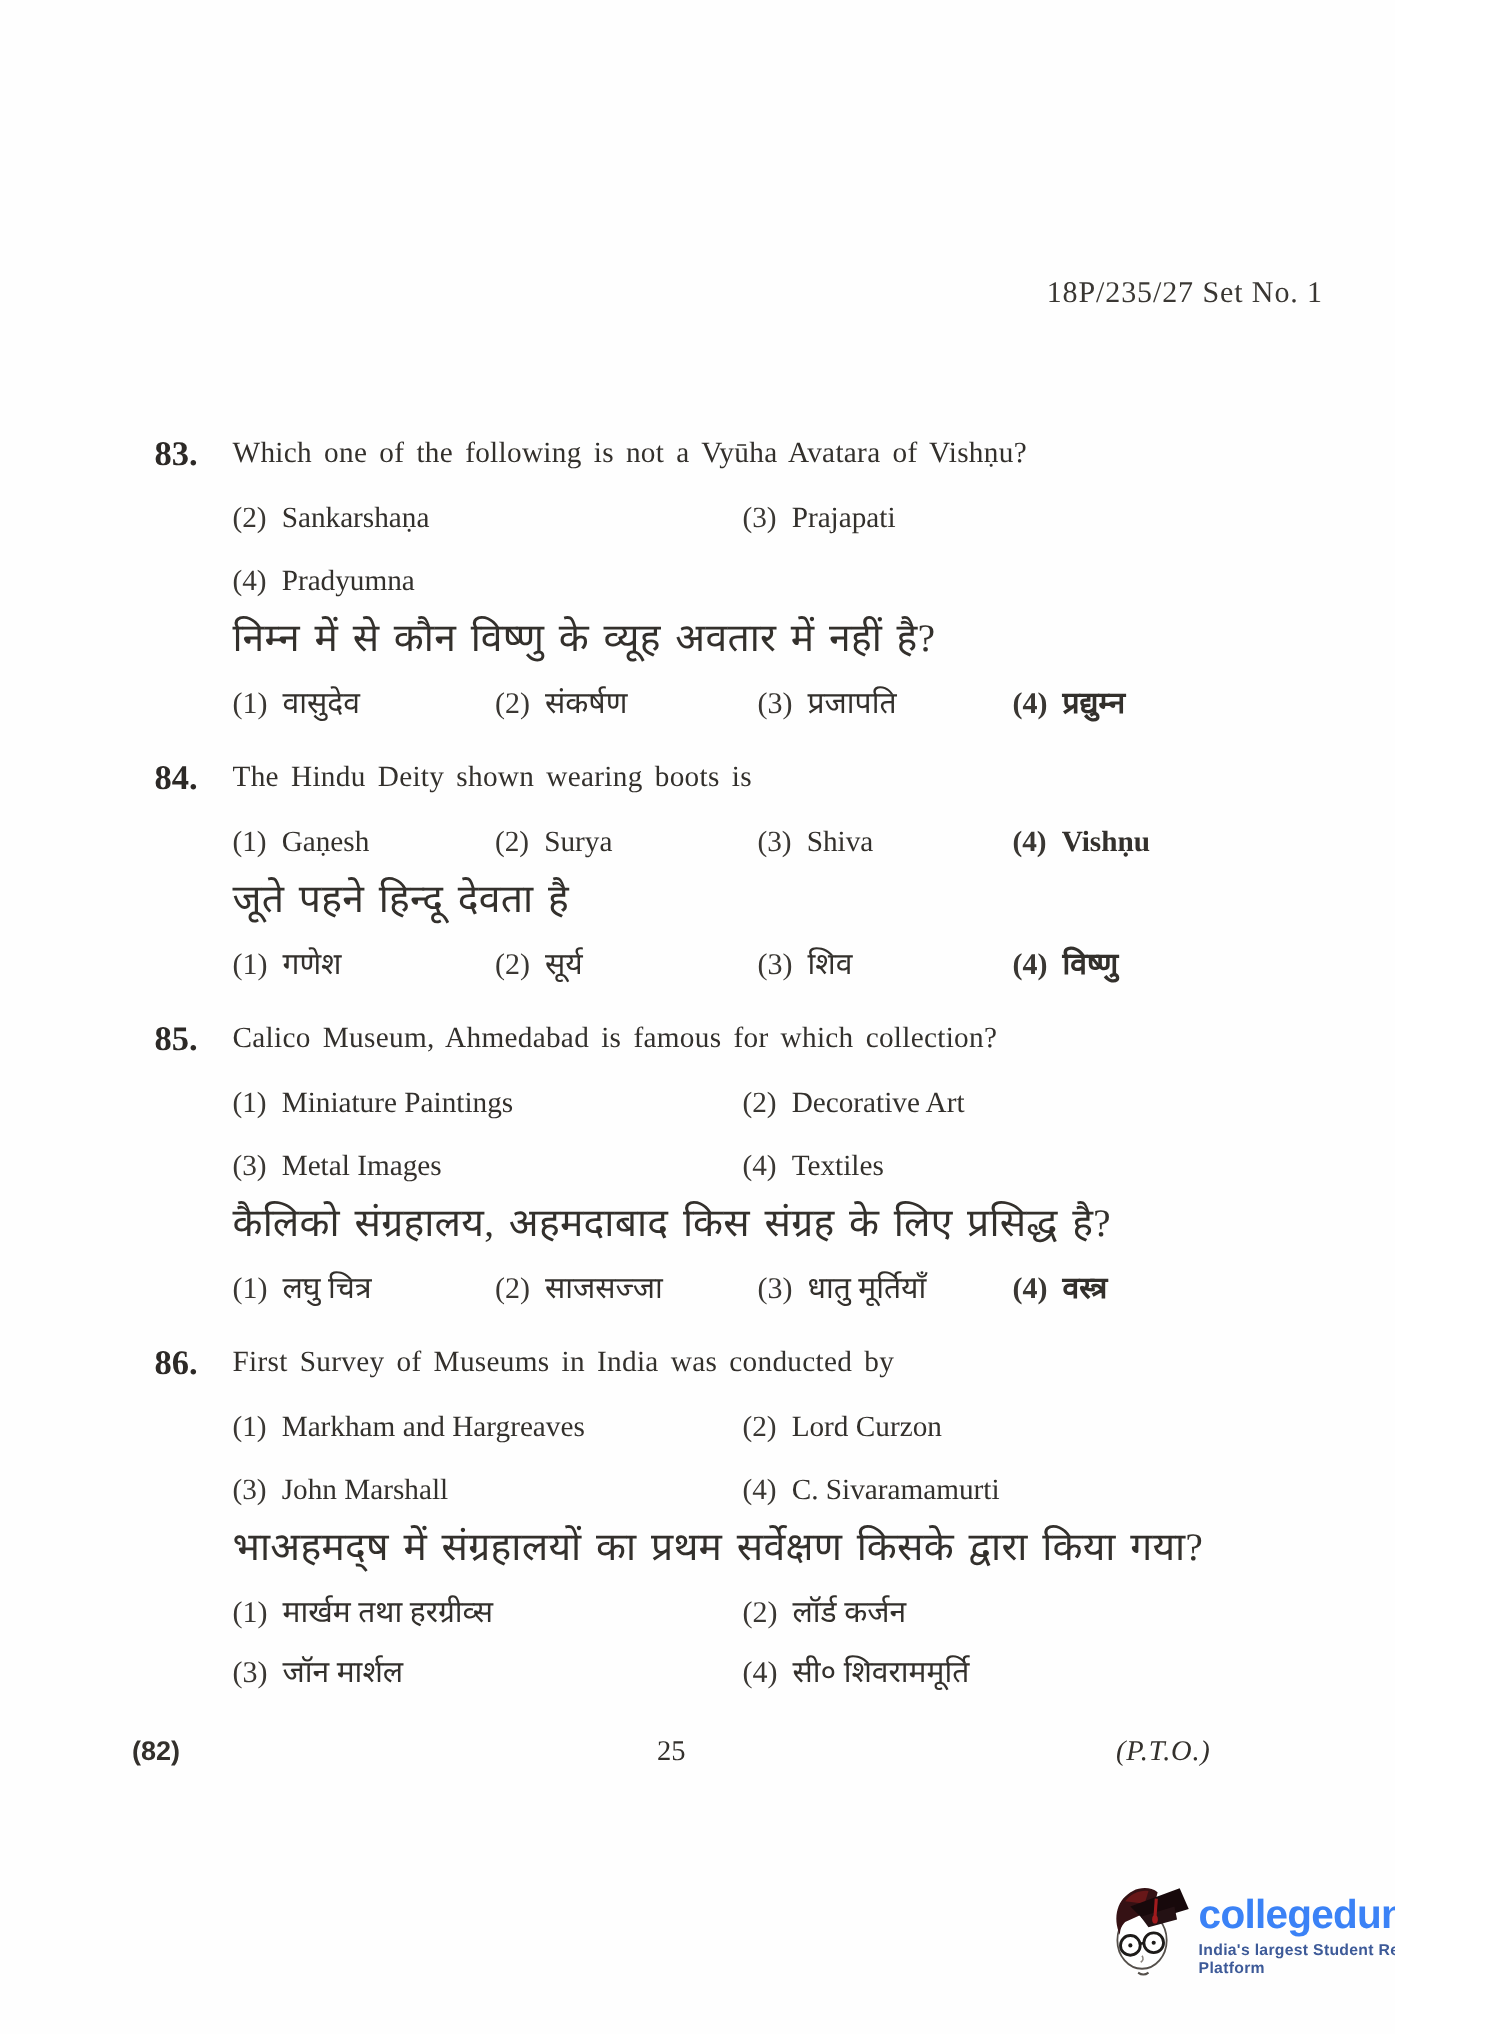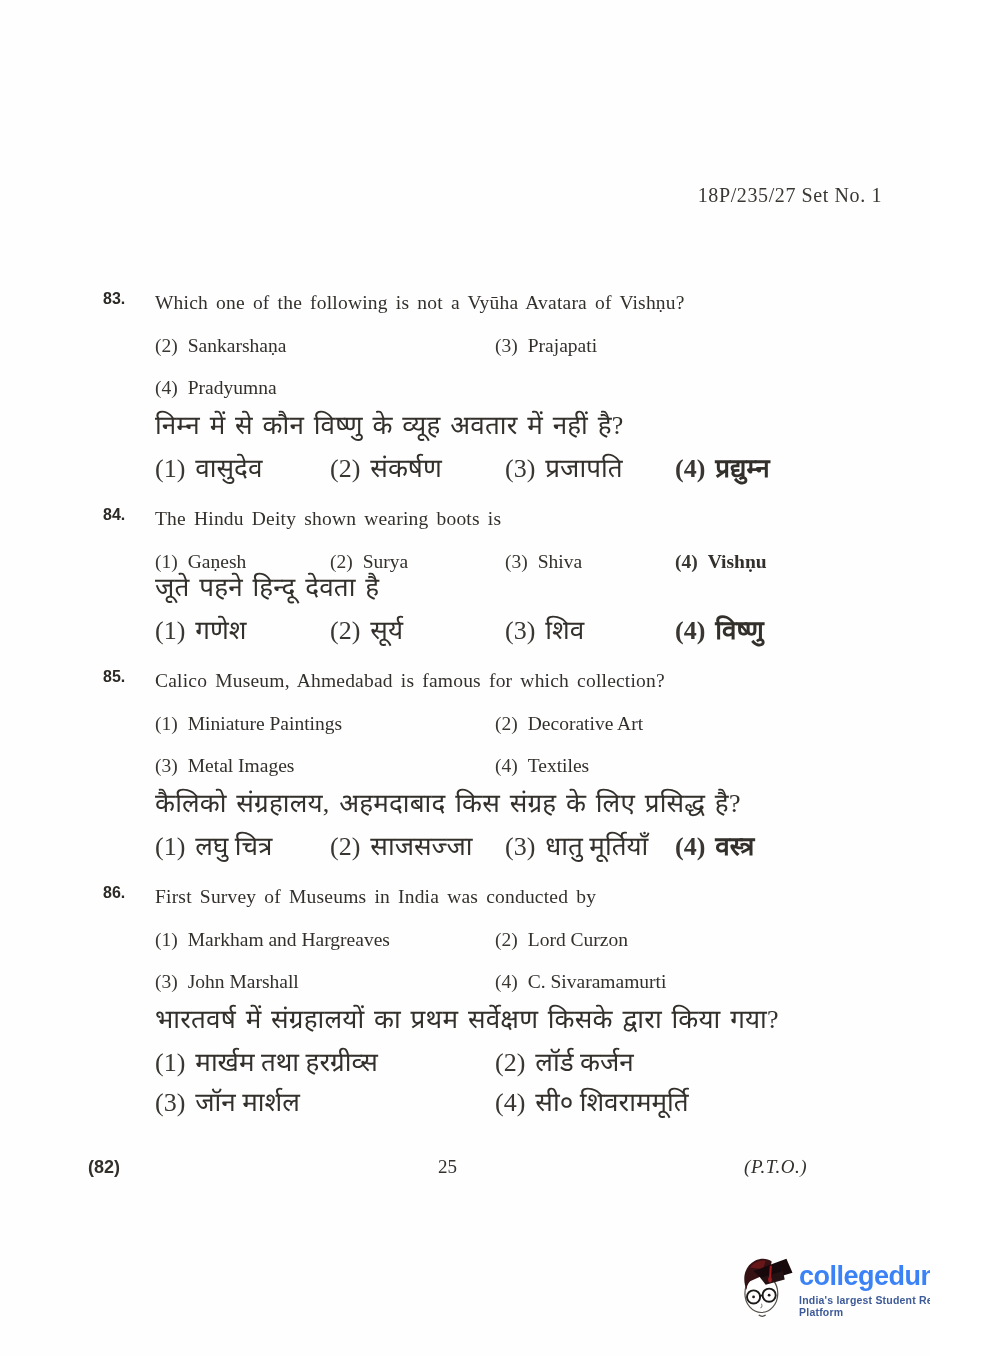--- a/index.html
+++ b/index.html
@@ -22,41 +22,41 @@
     text-align:right;
     font-size:20px; letter-spacing:0.6px; color:#3a3733;
   }
   
   .content {
     position:absolute; top:290px; left:103px; width:800px;
   }
   .q-row { display:flex; margin-bottom:17px; }
   .q-num {
     width:52px; flex:0 0 52px;
-    font-weight:bold; font-size:16px; color:#2c2926;
-    font-family:Liberation Sans, sans-serif;
+    font-weight:bold; font-size:23px; color:#2c2926;
+    font-family:Liberation Serif, serif;
   }
   .q-text {
     font-size:19.5px; line-height:26px; word-spacing:3px; letter-spacing:0.2px;
   }
   .q-text.hi { font-size:26px; }
   .opts { margin-left:52px; }
-  .opts.mid { }
+  .opts.mid { margin-bottom:12px; }
   .opts.end { margin-bottom:24px; }
   .opts-2col {
     display:grid; grid-template-columns:340px auto;
     row-gap:16px; margin-bottom:12px;
   }
   .opts-2col.end { margin-bottom:24px; row-gap:14px; }
   .opts-4col { display:flex; }
   .opts-4col .opt { width:175px; flex:0 0 175px; }
   .opts-4col .opt:nth-child(3) { width:170px; flex:0 0 170px; }
   .opts-4col .opt:last-child { width:auto; flex:1 0 auto;font-weight:bold; }
   .opt { font-size:19.5px; line-height:26px; white-space:nowrap; }
-  .opt.hi { font-size:26px; }
+  .opt.hi { font-size:20px; }
   .o-num { margin-right:10px; color:#3a3733; }
   
   .footer {
     position:absolute; top:1138px; left:88px; right:123px;
     display:flex; align-items:baseline;
     font-size:19px;
   }
   .footer .f-left  { flex:1; text-align:left; font-weight:bold; font-family:"Liberation Sans","DejaVu Sans",sans-serif; font-size:18px;margin-top:19px; }
   .footer .f-center{ flex:1; text-align:center; }
   .footer .f-right { flex:1; text-align:right; font-style:italic; letter-spacing:0.5px; }
@@ -164,21 +164,21 @@
         <span class="q-text">First Survey of Museums in India was conducted by</span>
       </div>
       <div class="opts opts-2col">
         <div class="opt"><span class="o-num">(1)</span><span>Markham and Hargreaves</span></div>
         <div class="opt"><span class="o-num">(2)</span><span>Lord Curzon</span></div>
         <div class="opt"><span class="o-num">(3)</span><span>John Marshall</span></div>
         <div class="opt"><span class="o-num">(4)</span><span>C. Sivaramamurti</span></div>
       </div>
       <div class="q-row">
         <span class="q-num"></span>
-        <span class="q-text hi">भारतवर्ष में संग्रहालयों का प्रथम सर्वेक्षण किसके द्वारा किया गया?</span>
+        <span class="q-text hi">भाअहमद्ष में संग्रहालयों का प्रथम सर्वेक्षण किसके द्वारा किया गया?</span>
       </div>
       <div class="opts opts-2col end">
         <div class="opt hi"><span class="o-num">(1)</span><span>मार्खम तथा हरग्रीव्स</span></div>
         <div class="opt hi"><span class="o-num">(2)</span><span>लॉर्ड कर्जन</span></div>
         <div class="opt hi"><span class="o-num">(3)</span><span>जॉन मार्शल</span></div>
         <div class="opt hi"><span class="o-num">(4)</span><span>सी० शिवराममूर्ति</span></div>
       </div>
     </section>
 
   </main>

